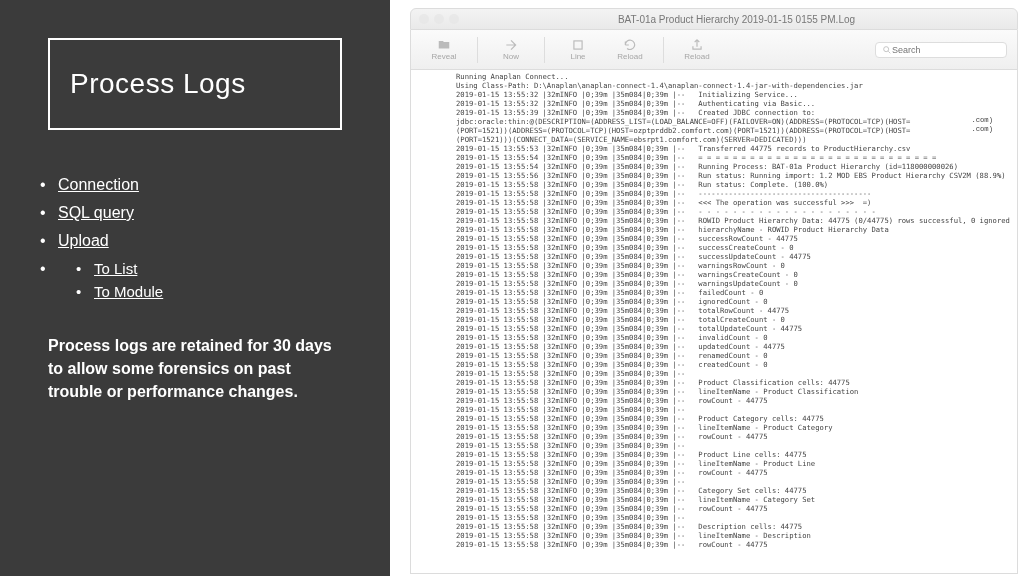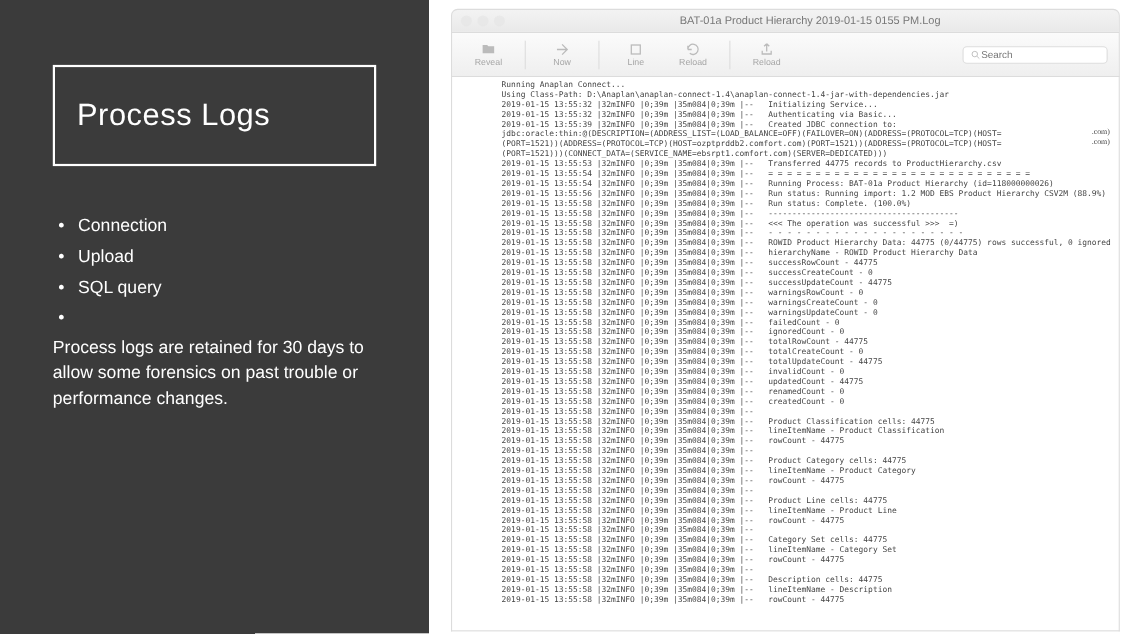--- a/index.html
+++ b/index.html
@@ -9,41 +9,42 @@
     display: flex;
     font-family: "Segoe UI", "Helvetica Neue", Arial, sans-serif;
     background: #fff;
     overflow: hidden;
   }
   .left-panel {
     width: 390px;
     height: 100%;
     background: #3b3b3b;
     color: #fff;
-    padding: 59px 48px 0 48px;
+    padding: 38px 48px 0 48px;
   }
   .title-box {
     border: 2px solid #fff;
     padding: 28px 20px;
     margin-bottom: 46px;
   }
   .title-box h1 {
     font-size: 28px;
     font-weight: 300;
     letter-spacing: 0.5px;
   }
   .bullets {
     list-style: none;
     margin-bottom: 34px;
   }
   .bullets > li {
     font-size: 16px;
     font-weight: 400;
-    margin: 10px 0 10px 23px;
+    margin: 10px 0 10px 10px;
     position: relative;
+    text-decoration: underline;
   }
   .bullets > li::before {
     content: "•";
     position: absolute;
     left: -18px;
     top: 0;
   }
   .sub {
     list-style: none;
     margin-top: 4px;
@@ -55,21 +56,21 @@
   }
   .sub li::before {
     content: "•";
     position: absolute;
     left: -18px;
     top: 0;
   }
   .note {
     font-size: 16px;
     line-height: 1.45;
-    font-weight: 400;
+    font-weight: 700;
   }
   .right-panel {
     flex: 1;
     height: 100%;
     background: #fff;
     padding: 8px 6px 0 20px;
   }
   .window {
     width: 100%;
     height: 100%;
@@ -143,38 +144,42 @@
   .log-body pre {
     font-family: Menlo, Consolas, monospace;
     font-size: 7.2px;
     line-height: 1.25;
     color: #444;
     white-space: pre;
     margin-left: 41px;
   }
   .host-right {
     position: absolute;
-    right: 8px;
+    right: 24px;
     font-size: 7.2px;
-    font-family: Liberation Serif, serif;
+    font-family: Liberation Mono, monospace;
     color: #444;
   }
 </style>
 </head>
 <body>
 
 <div class="left-panel">
   <div class="title-box">
     <h1>Process Logs</h1>
   </div>
   <ul class="bullets">
     <li><span>Connection</span></li>
+    <li><span>SQL query</span></li>
     <li><span>Upload</span></li>
-    <li><span>SQL query</span></li>
     <li>
+      <ul class="sub">
+        <li>To List</li>
+        <li>To Module</li>
+      </ul>
     </li>
   </ul>
   <p class="note">Process logs are retained for 30 days to allow some forensics on past trouble or performance changes.</p>
 </div>
 
 <div class="right-panel">
   <div class="window">
     <div class="win-title">
       <span class="dot"></span>
       <span class="dot"></span>

